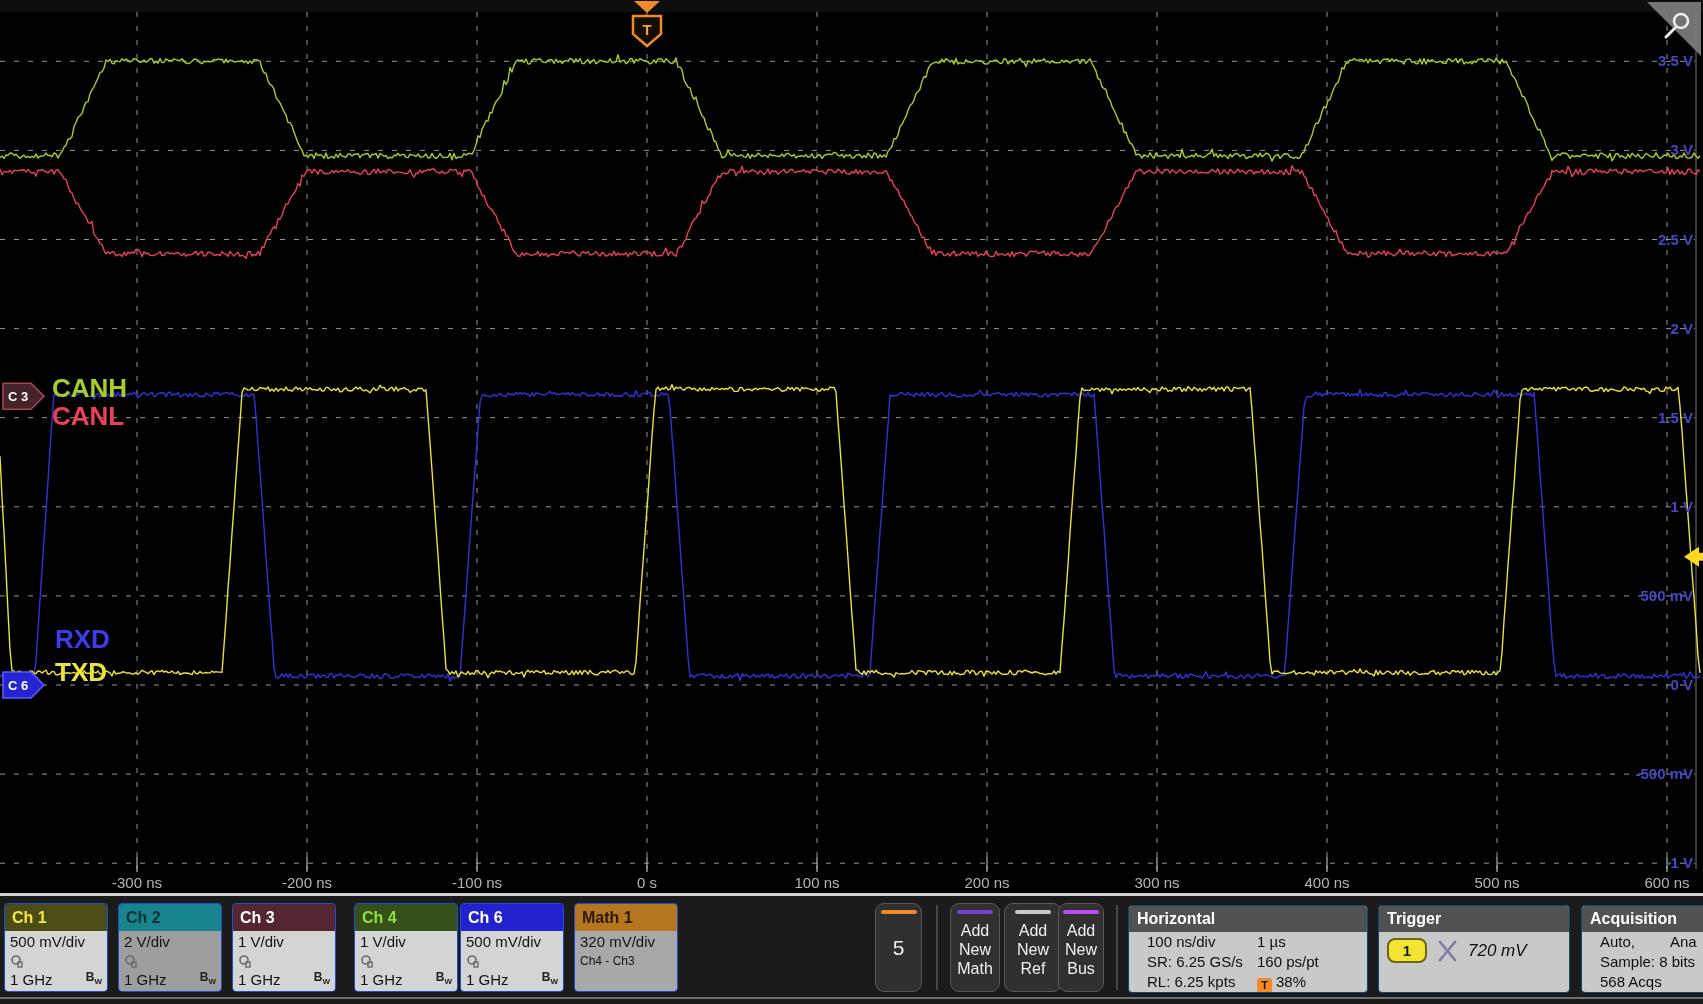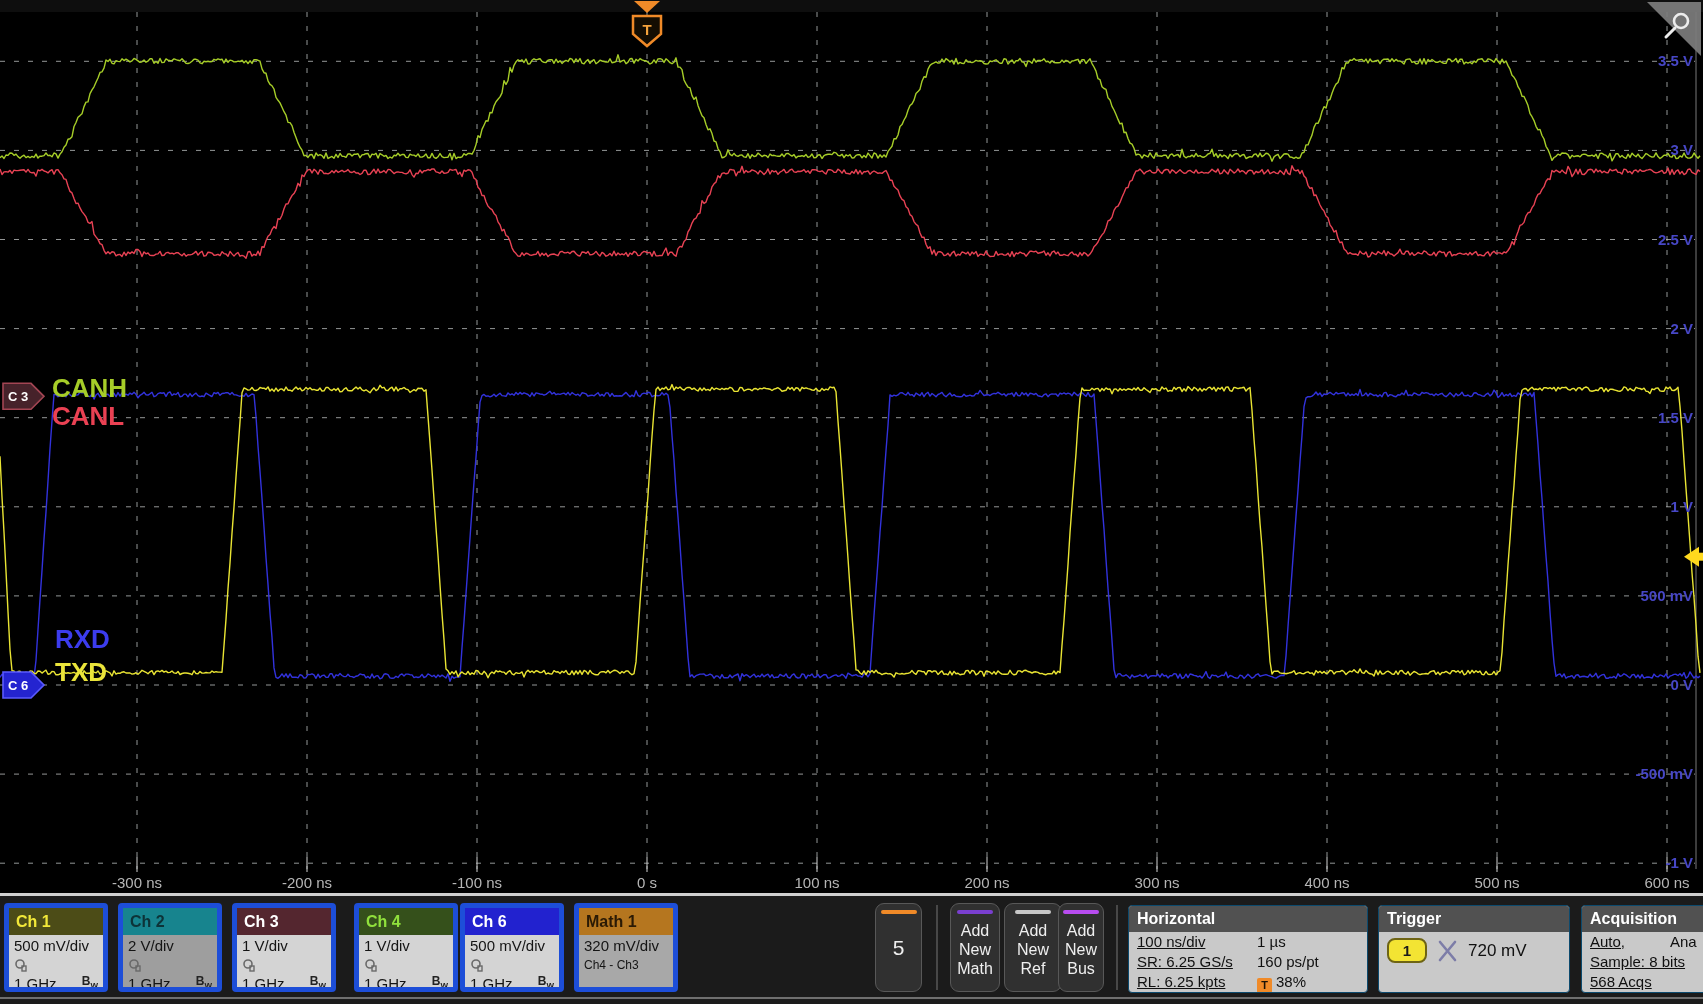--- a/index.html
+++ b/index.html
@@ -6,21 +6,21 @@
   body{width:1703px;height:1004px;overflow:hidden;position:relative;
        font-family:"Liberation Sans",sans-serif;-webkit-font-smoothing:antialiased;}
   #screen{position:absolute;inset:0;}
   #plot-wrap{position:absolute;left:0;top:0;width:1703px;height:893px;background:#000;}
   #separator{position:absolute;left:0;top:893px;width:1703px;height:3px;background:#cfcfcf;}
   #bottombar{position:absolute;left:0;top:896px;width:1703px;height:108px;background:#1b1b1b;}
   #bottombar:after{content:"";position:absolute;left:0;top:101px;width:100%;height:2px;background:#6f6f6f;}
 
   
   .chbadge{position:absolute;top:7px;width:104px;height:89px;border-radius:4px;overflow:hidden;
-           border:5px solid #1d4ed8;box-sizing:border-box;cursor:pointer;}
+           border:1px solid #1d4ed8;box-sizing:border-box;cursor:pointer;}
   .chbadge .hd{height:27px;line-height:27px;padding-left:7px;font-size:16px;font-weight:bold;}
   .chbadge .bd{height:62px;padding:1px 5px 0 5px;font-size:15px;color:#141414;box-sizing:border-box;}
   .chbadge .r1{height:20px;line-height:20px;white-space:nowrap;}
   .chbadge .r2{height:18px;display:flex;align-items:center;}
   .chbadge .r3{height:20px;line-height:20px;display:flex;justify-content:space-between;align-items:center;white-space:nowrap;}
   .bwmark{font-size:12px;font-weight:bold;color:#222;}
   .bwmark sub{font-size:8px;}
 
   
   .softkey{position:absolute;top:7px;height:89px;background:#303030;border:1px solid #585858;
@@ -32,32 +32,32 @@
   .addbtn .lab{margin-top:8px;padding:0 2px;}
   #btn-add-math{left:950px;width:50px;}
   #btn-add-ref{left:1004px;width:58px;}
   #btn-add-bus{left:1058px;width:46px;}
   .vdiv{position:absolute;top:9px;width:2px;height:85px;background:#484848;}
 
   
   .panel{position:absolute;top:9px;height:88px;border-radius:4px;overflow:hidden;
          border:1px solid #0c4a6e;box-sizing:border-box;background:#c9c9c9;cursor:pointer;}
   .panel .phd{height:26px;line-height:26px;background:#515151;color:#fff;font-size:16px;font-weight:bold;padding-left:8px;}
-  .panel .prow{position:relative;height:20px;line-height:20px;font-size:15px;color:#101010;padding-left:8px;white-space:nowrap;text-decoration:underline;}
+  .panel .prow{position:relative;height:20px;line-height:20px;font-size:15px;color:#101010;padding-left:18px;white-space:nowrap;}
   .panel .pr{position:absolute;left:128px;top:0;}
   #panel-acquisition .pr{left:88px;}
   #panel-horizontal{left:1128px;width:240px;}
   #panel-trigger{left:1378px;width:192px;}
   #panel-acquisition{left:1581px;width:230px;}
   .trig-mini{display:inline-block;width:15px;height:15px;line-height:15px;background:#f08a28;color:#1c1206;
              font-size:11px;font-weight:bold;text-align:center;border-radius:2px;vertical-align:-2px;margin-right:4px;}
   #panel-trigger .tbody{display:flex;align-items:center;gap:9px;padding:6px 0 0 8px;}
   .src-badge{display:inline-block;width:36px;height:21px;line-height:21px;background:#f3e433;border:2px solid #6e6414;
              border-radius:8px;color:#1a1a1a;font-size:15px;font-weight:bold;text-align:center;}
-  .tlevel{font-size:17px;color:#101010;}
+  .tlevel{font-size:17px;color:#101010;font-style:italic;}
 </style>
 </head>
 <body>
 
 <div id="screen">
 
   <div id="plot-wrap">
     <svg id="plot" width="1703" height="893" xmlns="http://www.w3.org/2000/svg">
         <rect x="0" y="0" width="1703" height="893" fill="#000000"></rect>
         <rect x="0" y="0" width="1703" height="12" fill="#0e0e0e"></rect>

